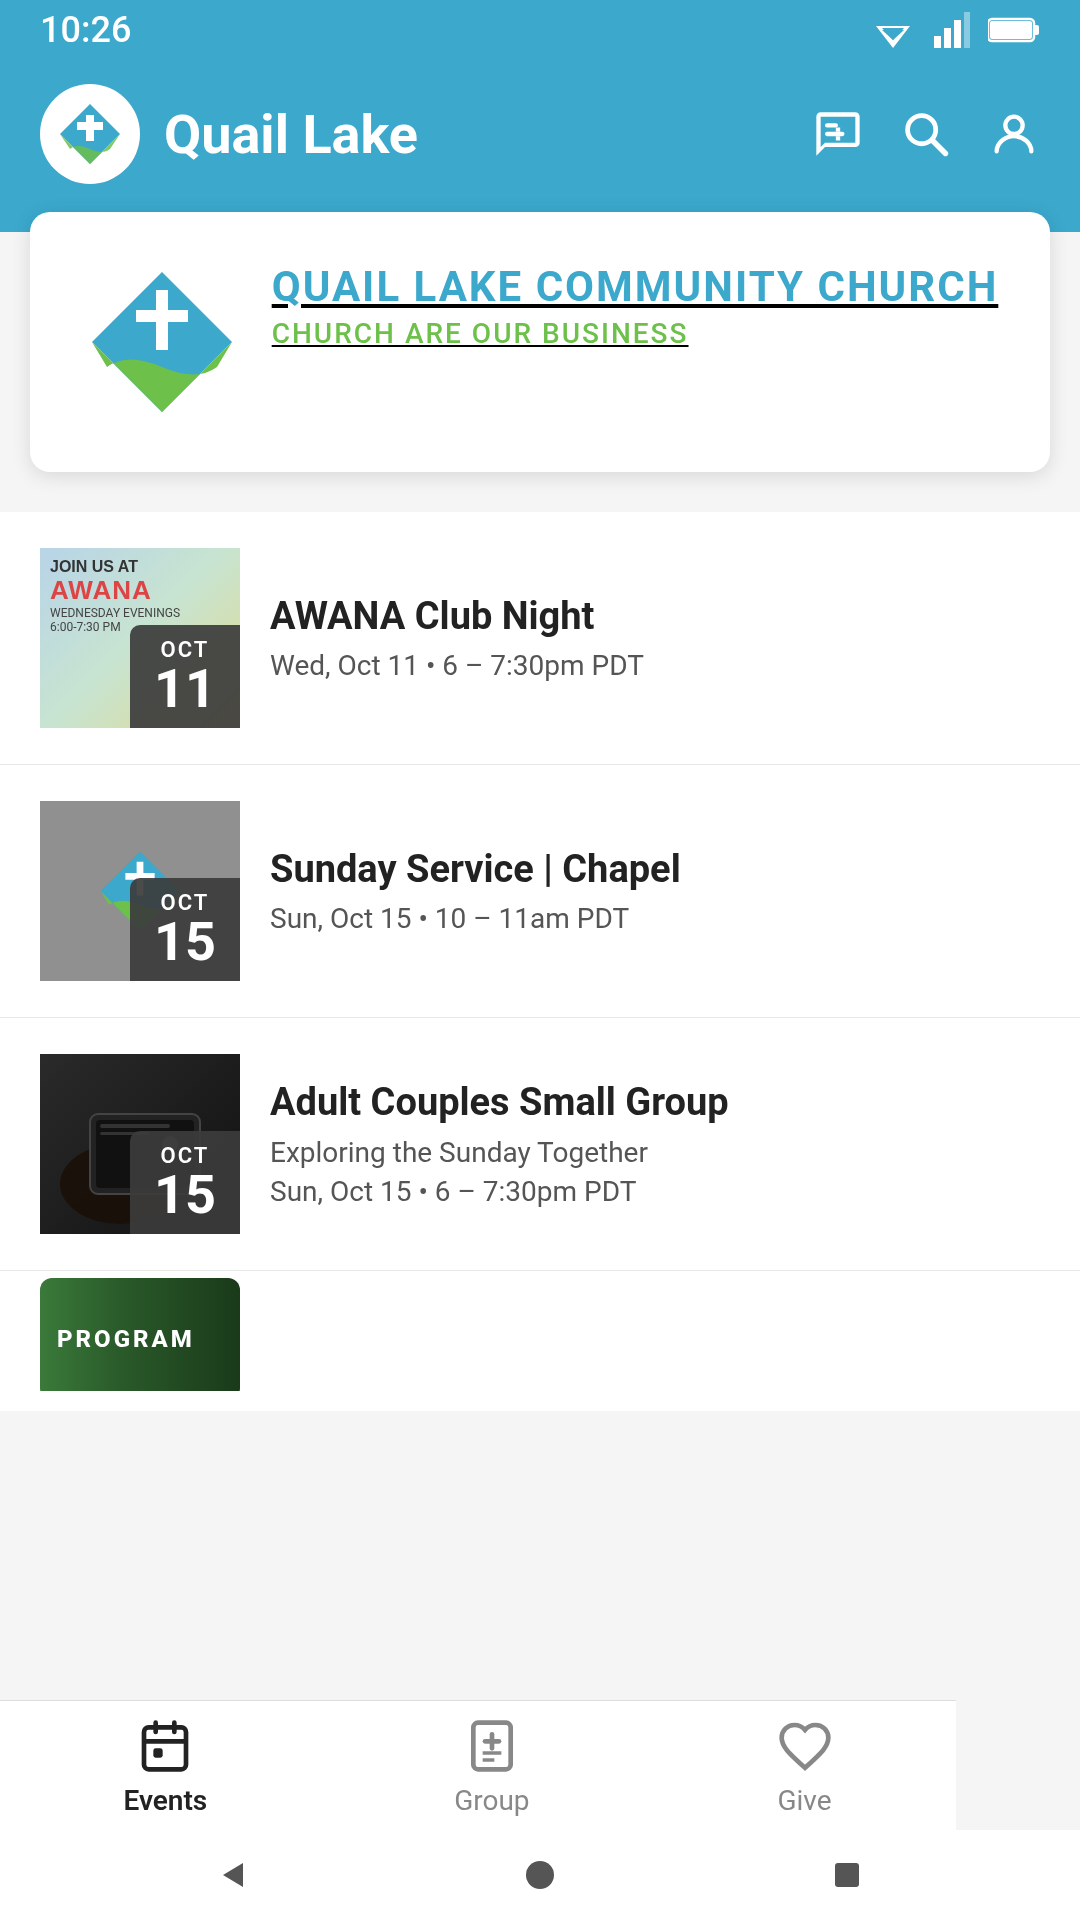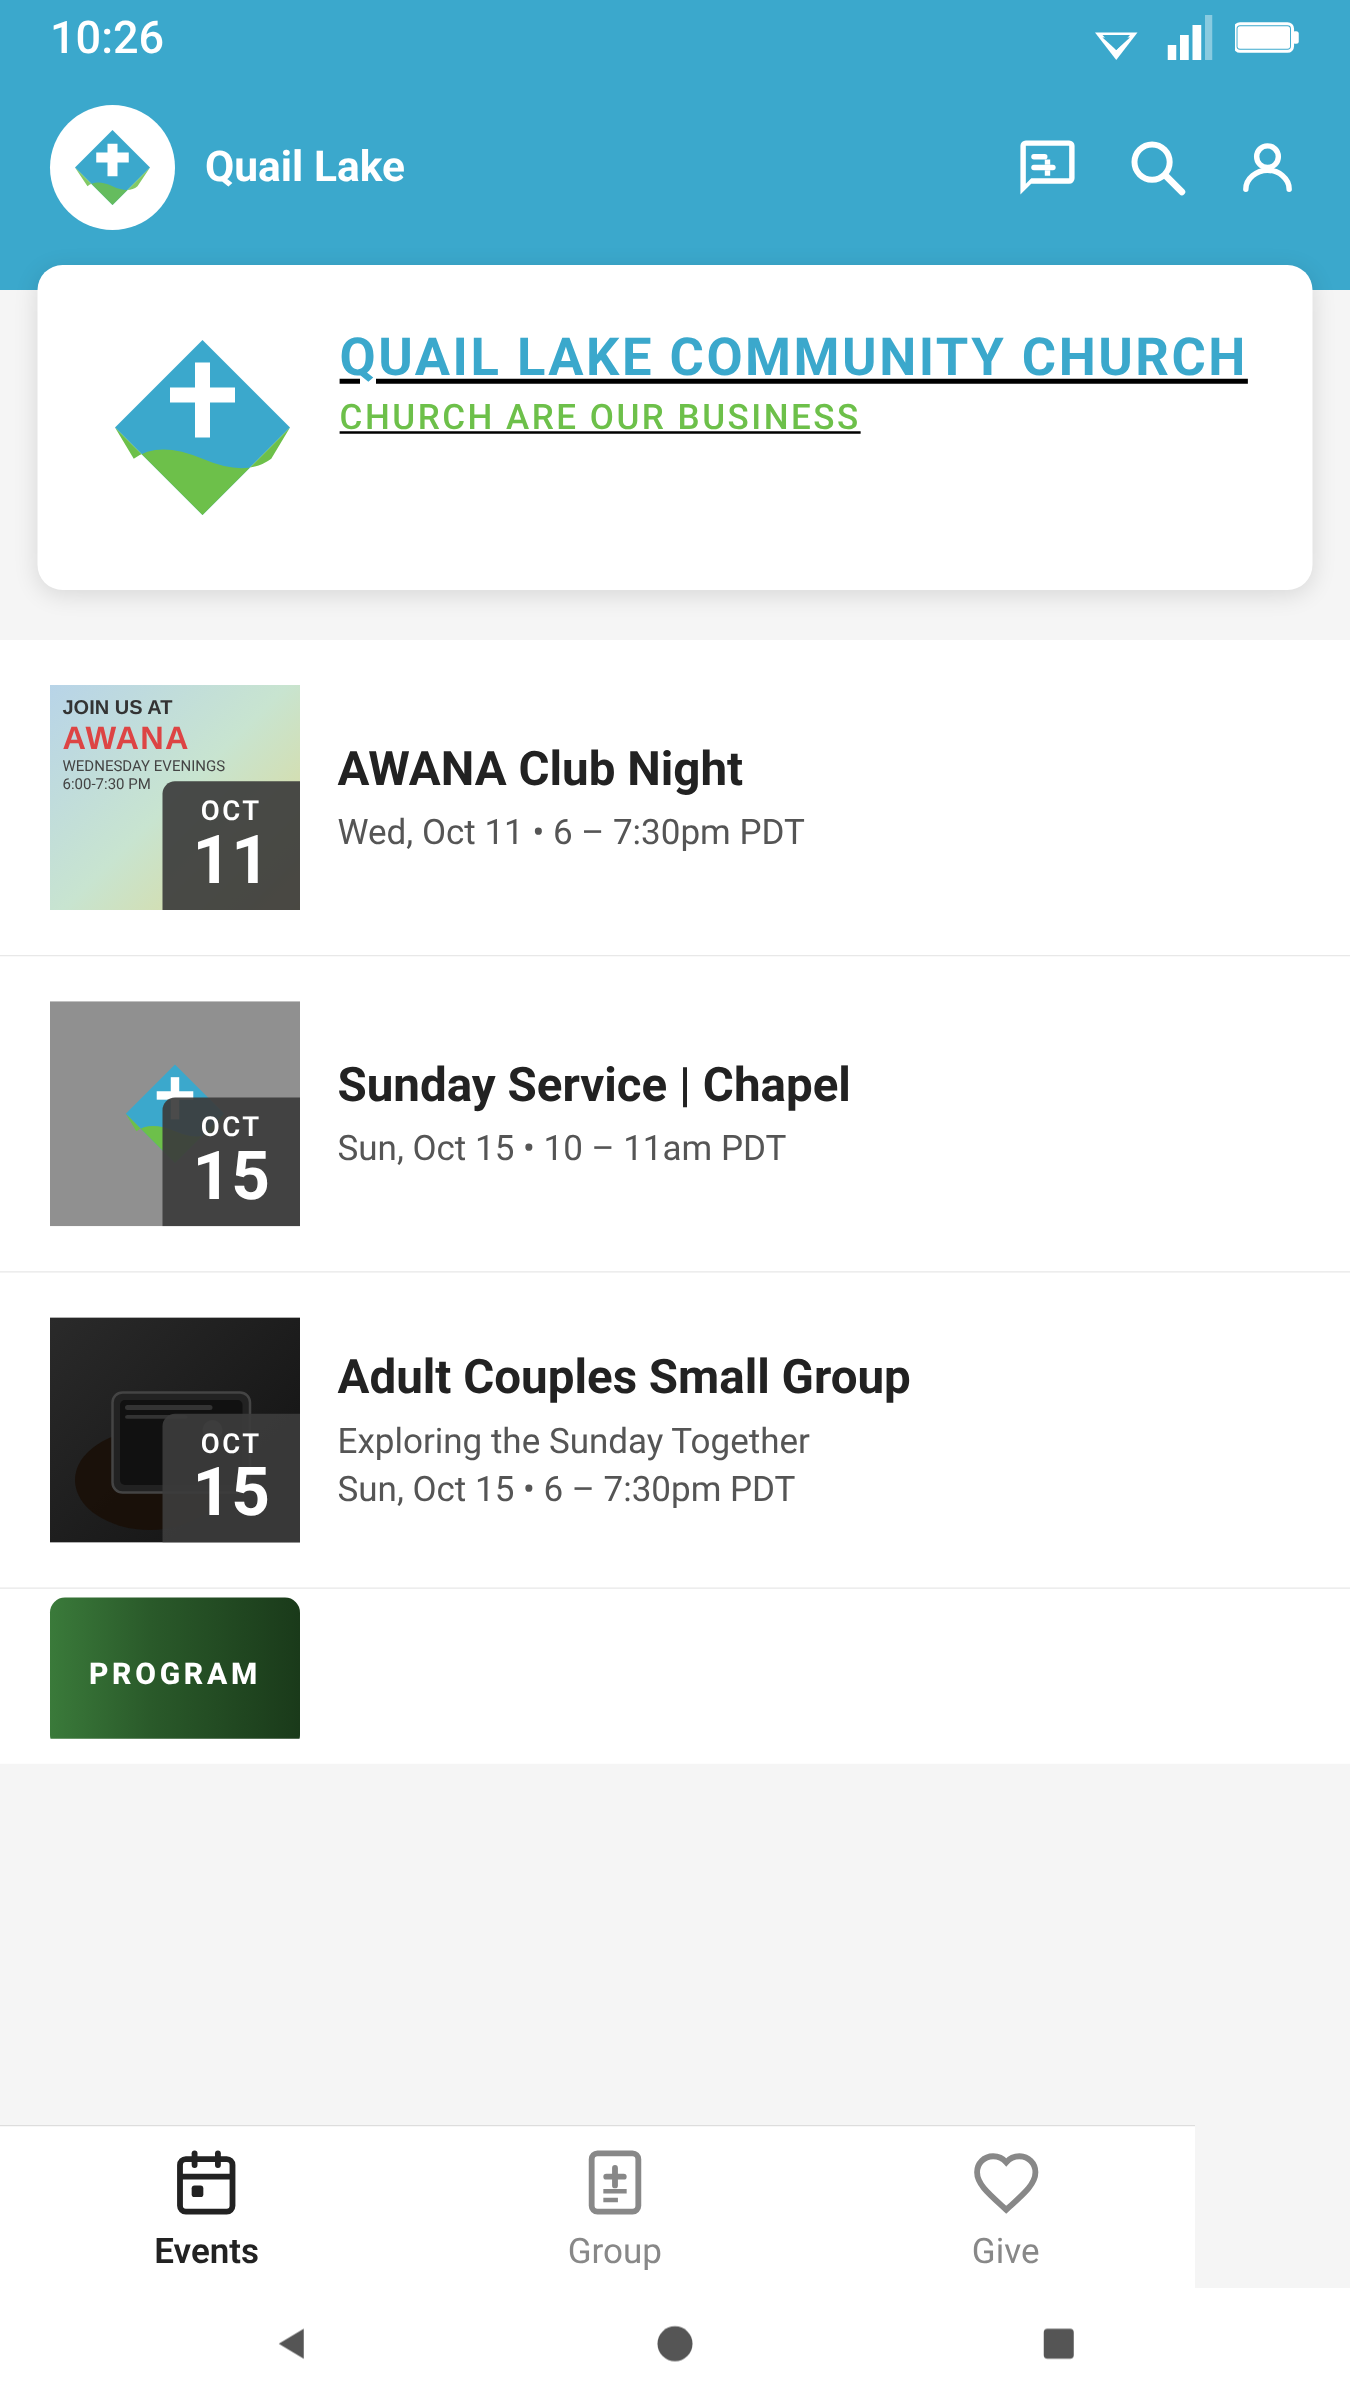--- a/index.html
+++ b/index.html
@@ -54,21 +54,21 @@
       height: 100px;
       border-radius: 50%;
       background: white;
       display: flex;
       align-items: center;
       justify-content: center;
       overflow: hidden;
     }
     .header-title {
       color: white;
-      font-size: 34px;
+      font-size: 54px;
       font-weight: 700;
     }
     .header-actions {
       display: flex;
       align-items: center;
       gap: 36px;
     }
     .header-actions svg {
       fill: white;
       width: 52px;
@@ -189,22 +189,22 @@
     }
     .program-thumb {
       width: 200px;
       height: 122px;
       border-radius: 12px;
       overflow: hidden;
       flex-shrink: 0;
       background: linear-gradient(90deg, #3a7a3a 0%, #2a5a2a 40%, #1a3a1a 100%);
       display: flex;
       align-items: center;
-      justify-content: center;
-      padding: 10px 28px;
+      justify-content: flex-start;
+      padding: 10px 17px;
     }
     .program-label {
       color: white;
       font-size: 24px;
       font-weight: 800;
       letter-spacing: 3px;
     }
 
     
     .bottom-nav {

